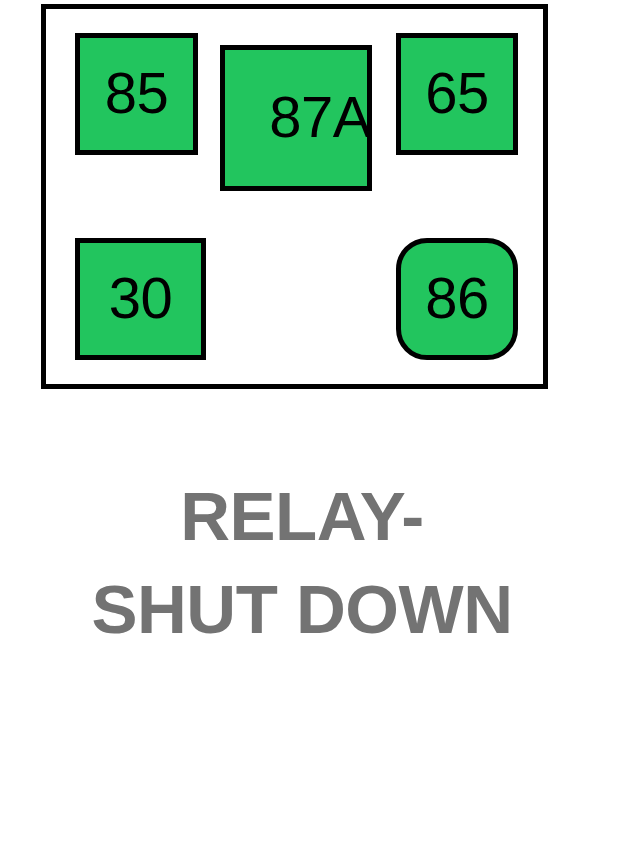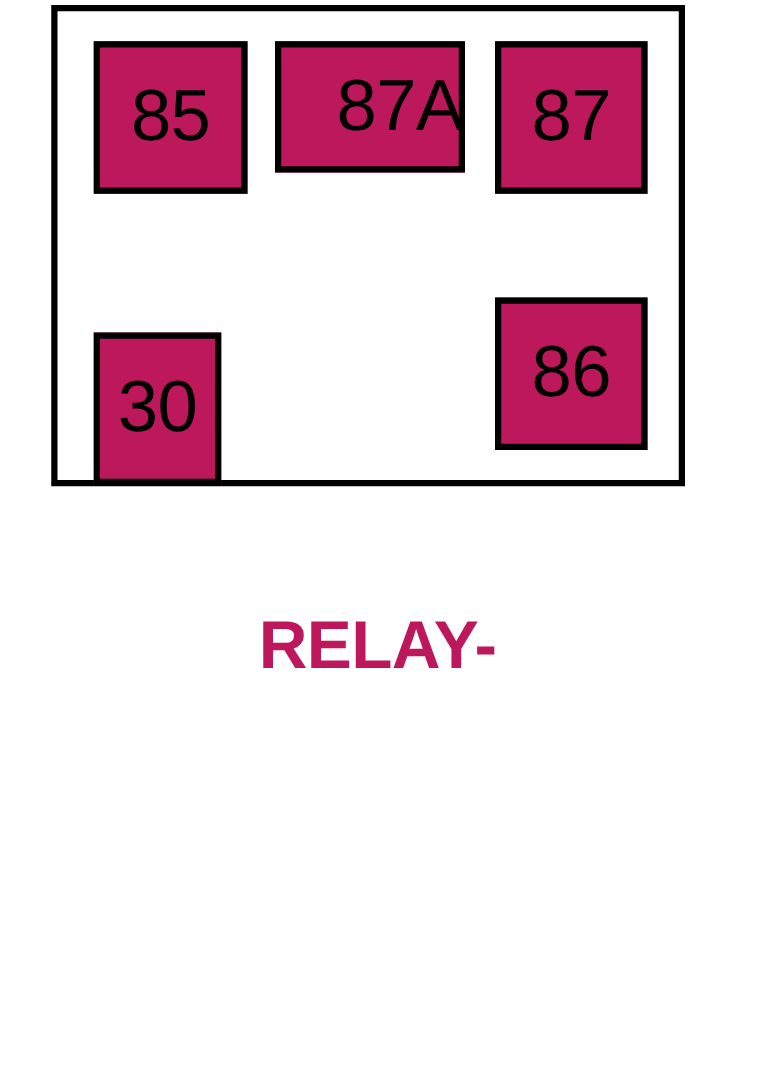--- a/index.html
+++ b/index.html
@@ -27,84 +27,85 @@
     box-sizing: border-box;
     border: 5px solid #000000;
     background: #ffffff;
   }
 
   
   .terminal {
     position: absolute;
     box-sizing: border-box;
     border: 5px solid #000000;
-    background: #be185d;
+    background: #22c55e;
     display: flex;
     align-items: center;
     justify-content: center;
   }
   .terminal-label {
     font-family: "Liberation Sans", sans-serif;
     font-size: 58px;
     font-weight: 400;
     line-height: 1;
     letter-spacing: -0.5px;
     color: #000000;
     
     transform: translateY(-1px);
     white-space: nowrap;
   }
 
   
   #terminal-85  { left: 29px;  top: 24px;  width: 123px; height: 122px; }
-  #terminal-87a { left: 174px; top: 24px;  width: 152px; height: 105px; padding-left: 48px; }
+  #terminal-87a { left: 174px; top: 36px;  width: 152px; height: 146px; padding-left: 48px; }
   #terminal-87  { left: 350px; top: 24px;  width: 122px; height: 122px; }
-  #terminal-30  { left: 29px;  top: 229px; width: 102px; height: 122px; margin-top: 28px; }
-  #terminal-86  { left: 350px; top: 229px; width: 122px; height: 122px; }
+  #terminal-30  { left: 29px;  top: 229px; width: 131px; height: 122px; }
+  #terminal-86  { left: 350px; top: 229px; width: 122px; height: 122px; border-radius: 31px; }
 
   
   #relay-caption {
     position: absolute;
     left: 0;
     top: 470px;
     width: 604px;           
     text-align: center;
   }
   .caption-line {
     font-family: "Liberation Sans", sans-serif;
-    font-size: 54px;
+    font-size: 69px;
     font-weight: 700;
     line-height: 93px;
     letter-spacing: -0.5px;
-    color: #be185d;
+    color: #737373;
     white-space: nowrap;
   }
 </style>
 </head>
 <body>
 
 <div id="relay-diagram">
 
   <div class="terminal" id="terminal-85">
     <span class="terminal-label">85</span>
   </div>
 
   <div class="terminal" id="terminal-87a">
     <span class="terminal-label">87A</span>
   </div>
 
   <div class="terminal" id="terminal-87">
-    <span class="terminal-label">87</span>
+    <span class="terminal-label">65</span>
   </div>
 
   <div class="terminal" id="terminal-30">
     <span class="terminal-label">30</span>
   </div>
 
   <div class="terminal" id="terminal-86">
     <span class="terminal-label">86</span>
   </div>
 
 </div>
 
 <div id="relay-caption">
   <div class="caption-line">RELAY-</div>
+  <div class="caption-line">SHUT DOWN</div>
 </div>
 
 </body></html>

